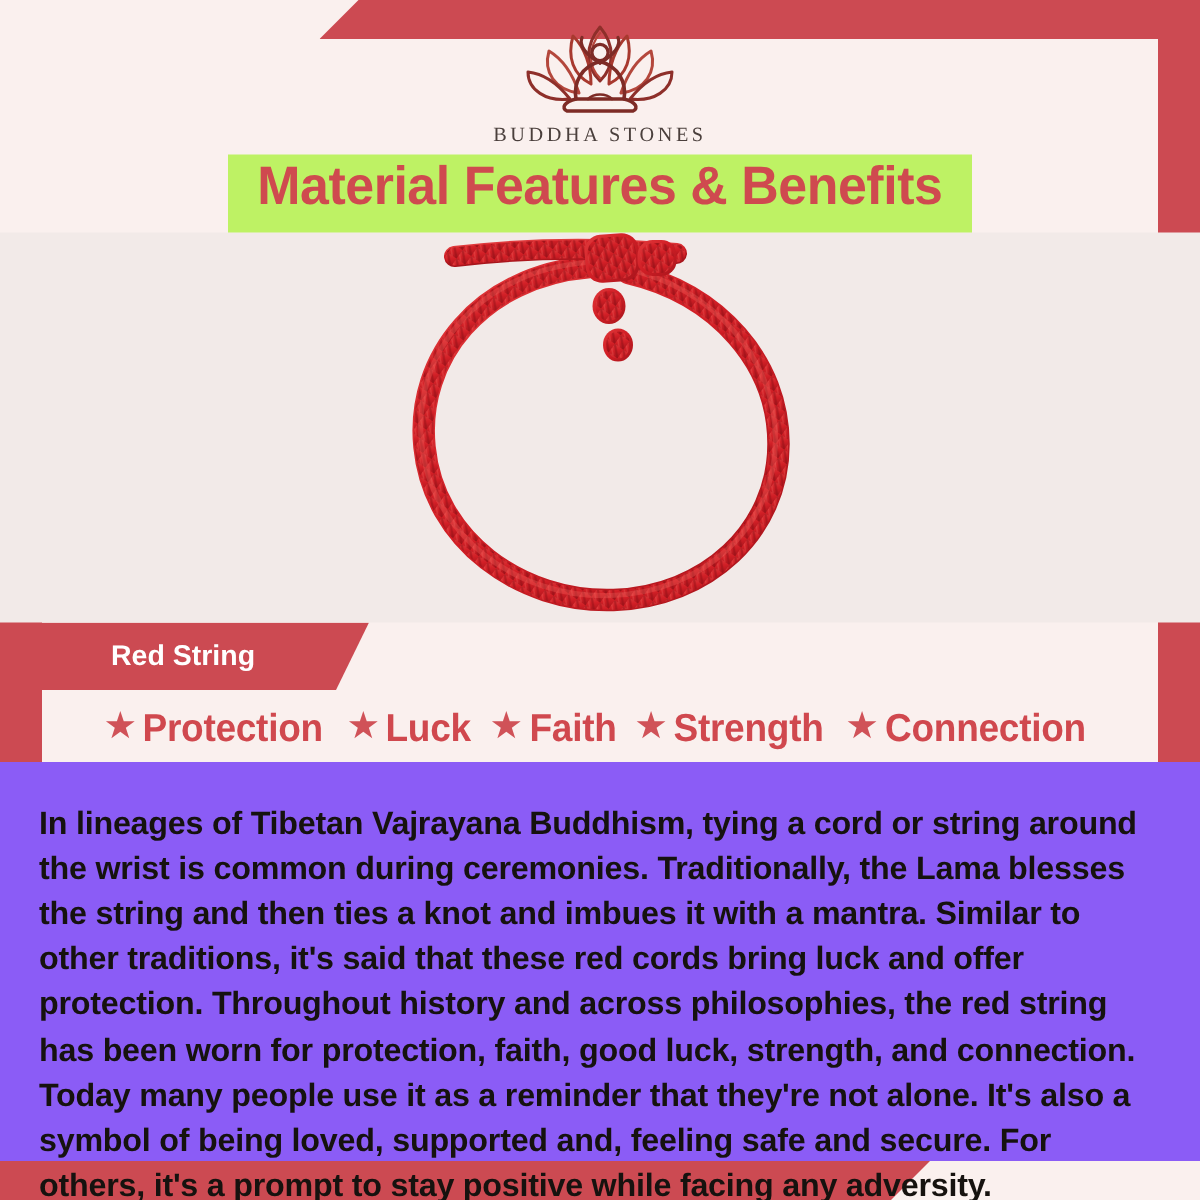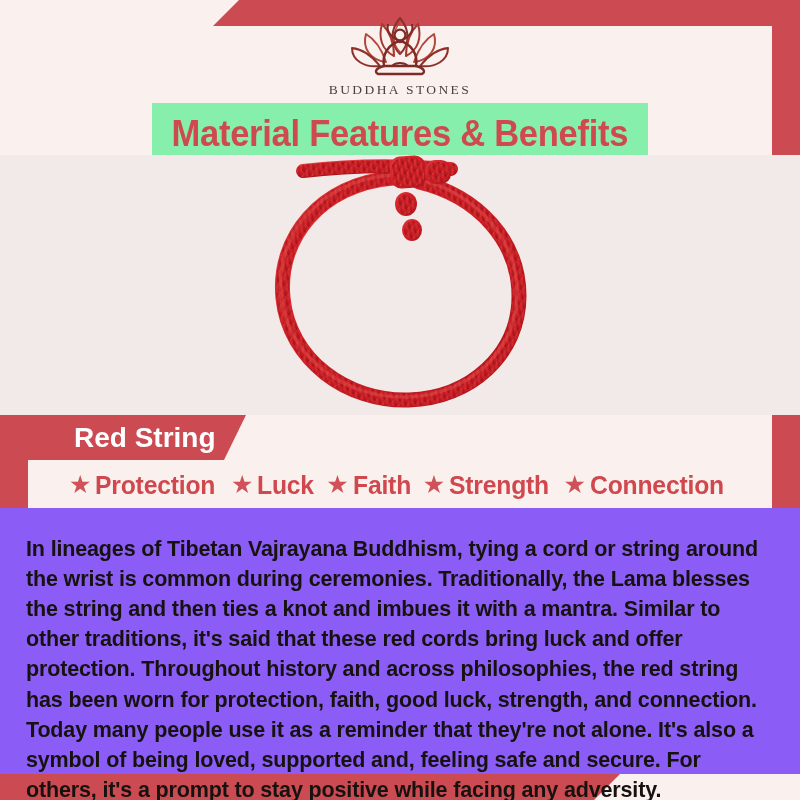--- a/index.html
+++ b/index.html
@@ -80,23 +80,23 @@
     font-weight: 400;
   }
 
   
   .title-banner {
     position: absolute;
     top: 103px;
     left: 152px;
     width: 496px;
     height: 52px;
-    background: #86efac;
+    background: #bef264;
     display: flex;
-    align-items: flex-end;
+    align-items: flex-start;
     justify-content: center;
     z-index: 4;
   }
   .title-text {
     font-family: "Liberation Sans Narrow", "Liberation Sans", sans-serif;
     font-weight: bold;
     font-size: 36px;
     color: #cf4a4f;
     letter-spacing: -0.3px;
     transform: scaleX(0.96);
@@ -142,21 +142,21 @@
     height: 45px;
     width: 218px;
     background: #cc4a52;
     clip-path: polygon(0 0, 100% 0, calc(100% - 22px) 100%, 0 100%);
     display: flex;
     align-items: center;
   }
   .label-text {
     font-family: "Liberation Sans Narrow", "Liberation Sans", sans-serif;
     font-weight: bold;
-    font-size: 28px;
+    font-size: 19px;
     color: #ffffff;
     margin-left: 46px;
     letter-spacing: 0px;
     white-space: nowrap;
     text-align: center;
   }
 
   
   .features {
     position: absolute;

